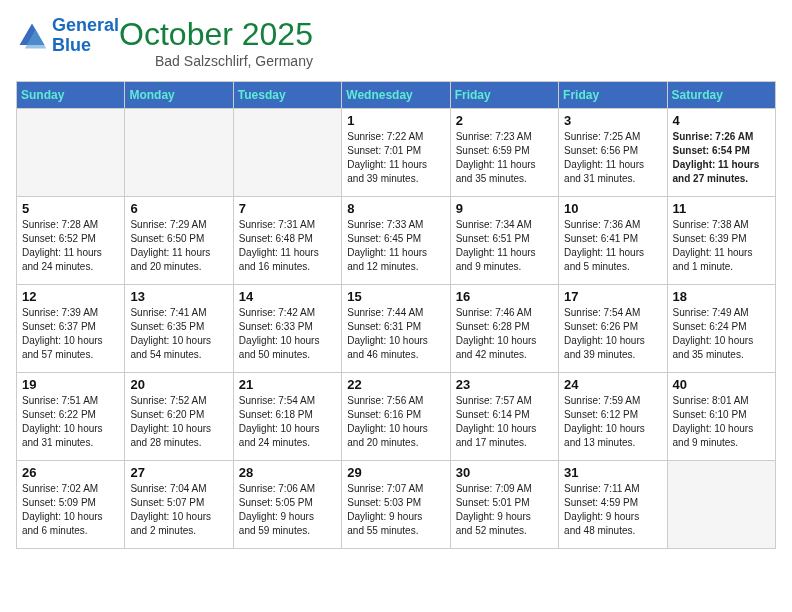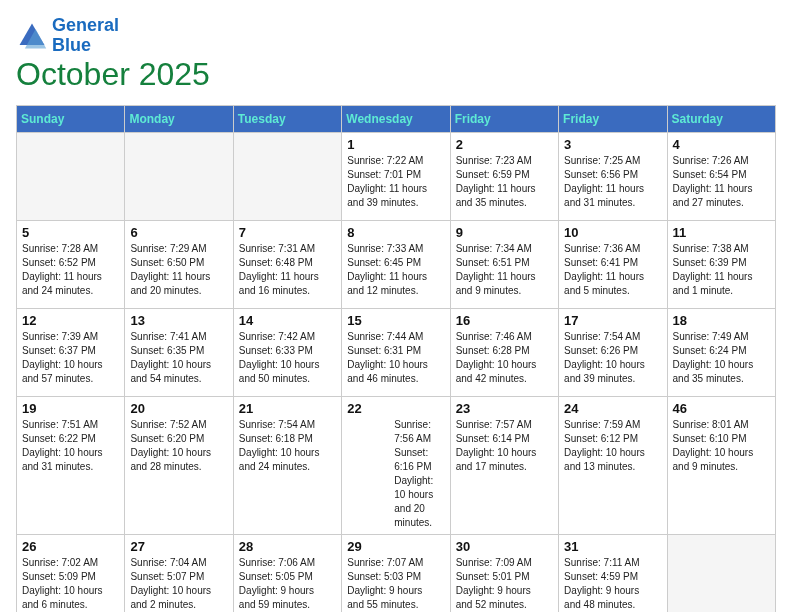--- a/index.html
+++ b/index.html
@@ -8,21 +8,20 @@
       background: #fff;
       width: 792px;
       min-height: 612px;
       padding: 16px;
     }
     .header {
       display: flex;
       justify-content: flex-start;
       align-items: flex-start;
       margin-bottom: 12px;
-      flex-direction: column;
     }
     .logo {
       display: flex;
       align-items: center;
       gap: 4px;
     }
     .logo-text {
       font-size: 18px;
       font-weight: bold;
       color: #1a1a2e;
@@ -94,20 +93,21 @@
       <polygon points="18,4 32,28 4,28" fill="#3a6bbf"></polygon>
       <polygon points="22,10 34,32 10,32" fill="#5a9fd4" opacity="0.6"></polygon>
     </svg>
     <div class="logo-text">
       <div><span>General</span></div>
       <div><span>Blue</span></div>
     </div>
   </div>
   <div class="title-block">
     <div class="month-title">October 2025</div>
+    <div class="location">Bad Salzschlirf, Germany</div>
   </div>
 </div>
 
 <table>
   <thead>
     <tr>
     <th>Sunday</th>
         <th>Monday</th>
         <th>Tuesday</th>
         <th>Wednesday</th>
@@ -137,21 +137,21 @@
         </td>
         <td>
           <div class="day-num">3</div>
           <div class="day-info" style="white-space: pre-line;">Sunrise: 7:25 AM
 Sunset: 6:56 PM
 Daylight: 11 hours
 and 31 minutes.</div>
         </td>
         <td>
           <div class="day-num">4</div>
-          <div class="day-info" style="white-space: pre-line;">Sunrise: 7:26 AM
+          <div class="day-info" style="white-space: pre-line; font-weight: bold;">Sunrise: 7:26 AM
 Sunset: 6:54 PM
 Daylight: 11 hours
 and 27 minutes.</div>
         </td>
       </tr>
       <tr>
         <td>
           <div class="day-num">5</div>
           <div class="day-info" style="white-space: pre-line;">Sunrise: 7:28 AM
 Sunset: 6:52 PM
@@ -269,41 +269,41 @@
         </td>
         <td>
           <div class="day-num">21</div>
           <div class="day-info" style="white-space: pre-line;">Sunrise: 7:54 AM
 Sunset: 6:18 PM
 Daylight: 10 hours
 and 24 minutes.</div>
         </td>
         <td>
           <div class="day-num">22</div>
-          <div class="day-info" style="white-space: pre-line; margin-left: 47px;">Sunrise: 7:56 AM
+          <div class="day-info" style="white-space: pre-line;">Sunrise: 7:56 AM
 Sunset: 6:16 PM
 Daylight: 10 hours
 and 20 minutes.</div>
         </td>
         <td>
           <div class="day-num">23</div>
           <div class="day-info" style="white-space: pre-line;">Sunrise: 7:57 AM
 Sunset: 6:14 PM
 Daylight: 10 hours
 and 17 minutes.</div>
         </td>
         <td>
           <div class="day-num">24</div>
           <div class="day-info" style="white-space: pre-line;">Sunrise: 7:59 AM
 Sunset: 6:12 PM
 Daylight: 10 hours
 and 13 minutes.</div>
         </td>
         <td>
-          <div class="day-num">46</div>
+          <div class="day-num">40</div>
           <div class="day-info" style="white-space: pre-line;">Sunrise: 8:01 AM
 Sunset: 6:10 PM
 Daylight: 10 hours
 and 9 minutes.</div>
         </td>
       </tr>
       <tr>
         <td>
           <div class="day-num">26</div>
           <div class="day-info" style="white-space: pre-line;">Sunrise: 7:02 AM

